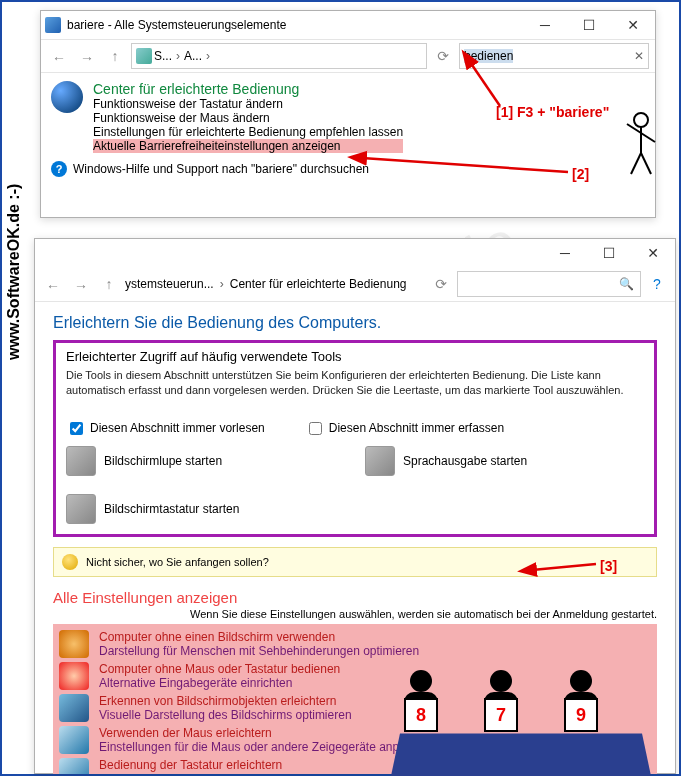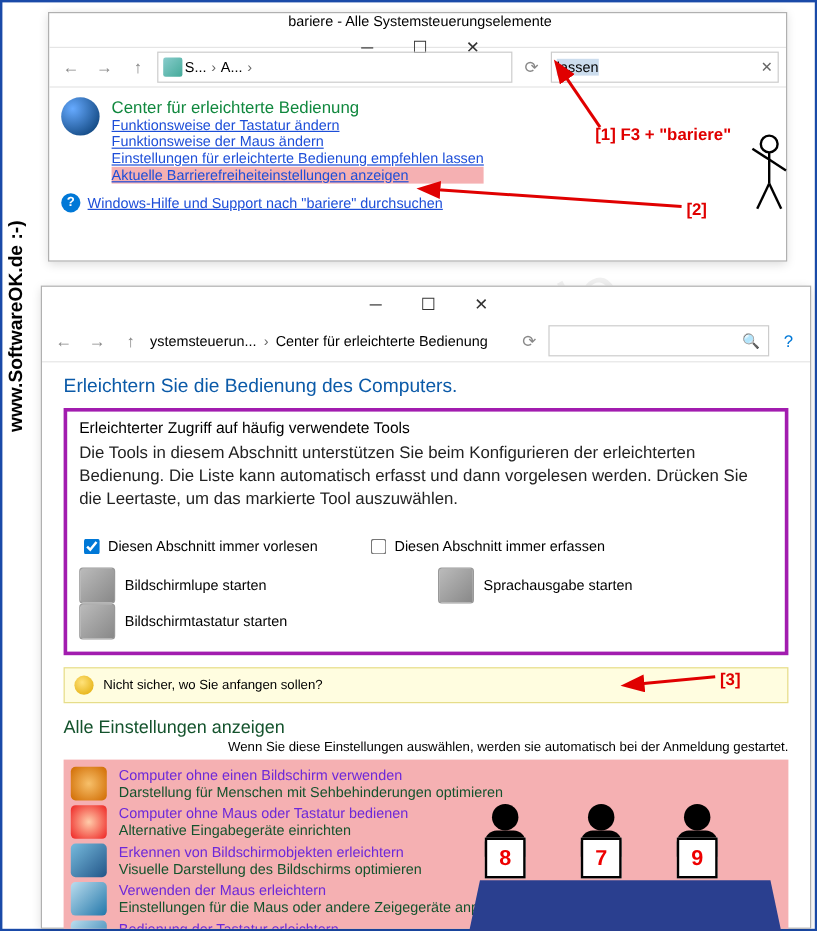--- a/index.html
+++ b/index.html
@@ -37,21 +37,20 @@
   box-sizing: border-box;
 }
 .win1 { left: 40px; top: 10px; width: 616px; height: 208px; }
 .win2 { left: 34px; top: 238px; width: 642px; height: 536px; }
 .titlebar {
   display: flex;
   align-items: center;
   height: 28px;
   padding: 0 0 0 4px;
   border-bottom: 1px solid #e5e5e5;
-  flex-direction: column;
 }
 .title-icon {
   width: 16px; height: 16px;
   background: linear-gradient(135deg,#5aa0e0,#2060b0);
   border-radius: 2px;
   margin-right: 6px;
 }
 .titlebar .title { flex: 1; font-size: 12px; }
 .winbtns { display: flex; }
 .winbtn {
@@ -100,21 +99,21 @@
 .searchbox .x { color: #666; }
 .win1-body { padding: 8px 10px; }
 .result-row { display: flex; gap: 10px; }
 .result-icon {
   width: 32px; height: 32px;
   border-radius: 50%;
   background: radial-gradient(circle at 30% 30%, #6af, #036);
   flex-shrink: 0;
 }
 .result-head { color: #10883e; font-size: 14px; }
-.link { color: #1d4ed8; text-decoration: underline; }
+.link { color: #000000; }
 .hl-pink { background: #f5b0b2; }
 .help-line { display: flex; align-items: center; gap: 6px; margin-top: 8px; }
 .q-icon {
   width: 16px; height: 16px; border-radius: 50%;
   background: #0078d7; color: #fff;
   display: flex; align-items: center; justify-content: center;
   font-size: 11px; font-weight: bold;
 }
 
 .win2 .titlebar { border-bottom: none; }
@@ -131,28 +130,28 @@
   display: flex; align-items: center; justify-content: flex-end;
   padding: 0 6px; color: #888;
 }
 .win2-body { padding: 8px 18px; overflow: hidden; height: calc(100% - 62px); box-sizing: border-box; }
 .h-main { color: #0b5aa8; font-size: 16px; margin: 4px 0 8px; }
 .group-box {
   border: 3px solid #a21caf;
   padding: 6px 10px 10px;
 }
 .group-title { font-size: 13px; margin-bottom: 4px; }
-.group-text { font-size: 14px; color: #222; margin-bottom: 6px; line-height: 1.35; }
+.group-text { font-size: 11px; color: #222; margin-bottom: 6px; line-height: 1.35; }
 .cb-row { display: flex; gap: 40px; margin-bottom: 8px; }
 .cb { display: flex; align-items: center; gap: 4px; margin-top: 15px; }
 .cb input { accent-color: #0078d7; }
 .tool-grid {
   display: grid;
   grid-template-columns: 1fr 1fr;
-  gap: 0 20px;
+  gap: 18px 20px;
 }
 .tool {
   display: flex; align-items: center; gap: 8px;
 }
 .tool-icon {
   width: 28px; height: 28px;
   background: linear-gradient(135deg,#bbb,#888);
   border: 1px solid #999;
   border-radius: 3px;
 }
@@ -161,39 +160,39 @@
   background: #fffde0;
   border: 1px solid #e6dd8a;
   padding: 6px 8px;
   display: flex; align-items: center; gap: 8px;
   font-size: 11px;
 }
 .bulb {
   width: 16px; height: 16px; border-radius: 50%;
   background: radial-gradient(circle at 40% 35%, #ffe27a, #e0a800);
 }
-.settings-head { color: #14532d; font-size: 15px; margin: 12px 0 2px; }
+.settings-head { color: #ef4444; font-size: 15px; margin: 12px 0 2px; }
 .settings-sub { font-size: 11px; margin-bottom: 4px; text-align: right; }
 .settings-block {
   background: #f5b0b2;
   padding: 6px 6px 12px;
 }
 .set-item { display: flex; gap: 10px; align-items: flex-start; margin-bottom: 4px; }
 .set-icon {
   width: 30px; height: 28px;
   border-radius: 4px;
   flex-shrink: 0;
 }
 .ic1{background:radial-gradient(circle,#f7c06a,#d06a00);}
 .ic2{background:linear-gradient(135deg,#7bd,#258);}
 .ic3{background:radial-gradient(circle,#fca,#e22);}
 .ic4{background:linear-gradient(135deg,#bde,#27a);}
 .ic5{background:radial-gradient(circle,#fc8,#c60);}
-.set-lines .blk { color: #14532d; font-size: 12px; }
-.set-lines .lnk { color: #6d28d9; font-size: 12px; }
+.set-lines .blk { color: #701a75; font-size: 12px; }
+.set-lines .lnk { color: #b91c1c; font-size: 12px; }
 
 .anno { position: absolute; color: #e00000; font-weight: bold; font-size: 14px; pointer-events: none; }
 .arrow-svg { position: absolute; pointer-events: none; }
 
 .watermark {
   position: absolute;
   left: 120px; top: 300px;
   font-size: 58px;
   color: rgba(0,0,0,0.06);
   transform: rotate(-28deg);
@@ -249,21 +248,21 @@
     <div class="navbtn">↑</div>
     <div class="breadcrumb">
       <span class="bc-icon"></span>
       <span>S...</span>
       <span class="bc-sep">›</span>
       <span>A...</span>
       <span class="bc-sep">›</span>
     </div>
     <div class="navbtn refresh">⟳</div>
     <div class="searchbox">
-      <span class="stext">lassen</span>
+      <span class="stext">bedienen</span>
       <span class="x">✕</span>
     </div>
   </div>
   <div class="win1-body">
     <div class="result-row">
       <div class="result-icon"></div>
       <div>
         <div class="result-head">Center für erleichterte Bedienung</div>
         <div class="link">Funktionsweise der Tastatur ändern</div>
         <div class="link">Funktionsweise der Maus ändern</div>

